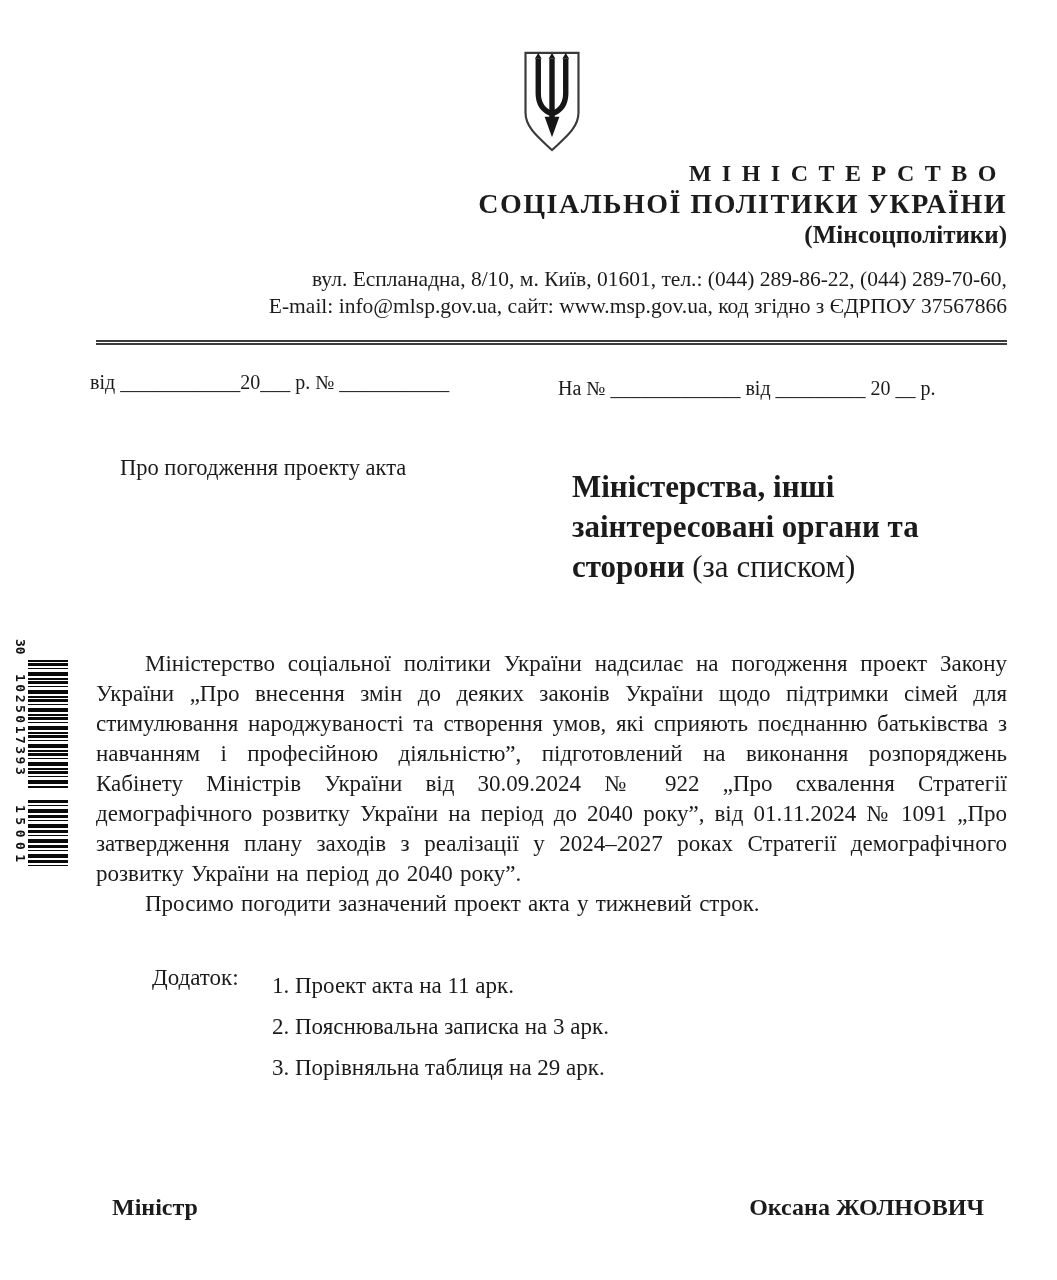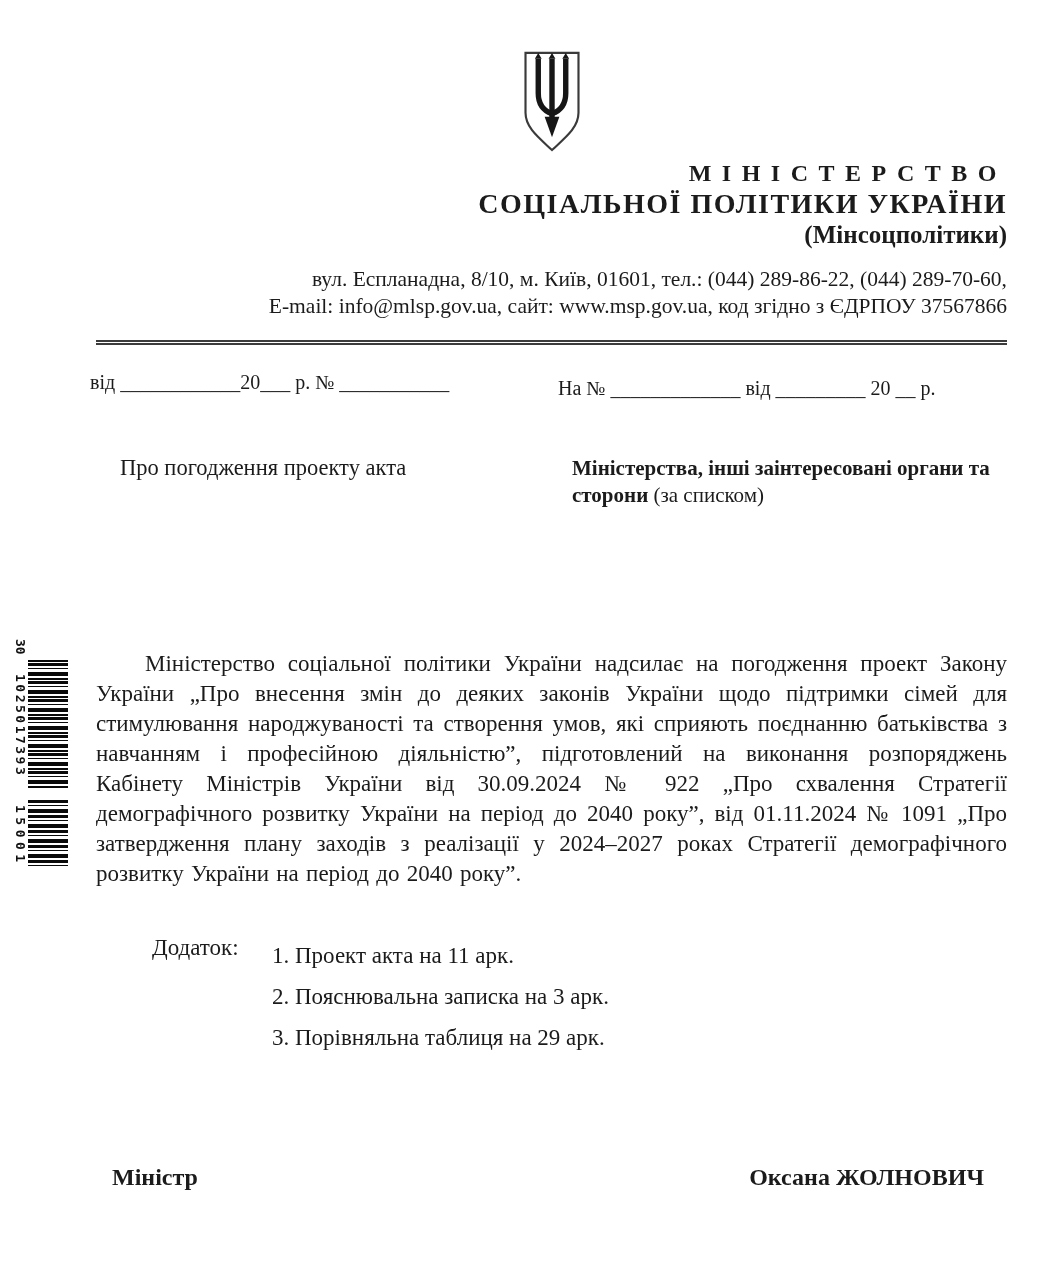--- a/index.html
+++ b/index.html
@@ -52,23 +52,23 @@
   .ref-left { position: absolute; left: 0; top: 0; }
   .ref-right { position: absolute; left: 468px; top: 6px; }
 
   
   .subject-row { position: relative; height: 160px; }
   .subject {
     position: absolute; left: 120px; top: 52px;
     font-size: 22.5px;
   }
   .addressee {
-    position: absolute; left: 572px; top: 52px;
+    position: absolute; left: 572px; top: 64px;
     width: 430px;
-    font-size: 21px; line-height: 27px;
+    font-size: 31px; line-height: 40px;
   }
   .addressee .bold { font-weight: bold; }
 
   
   .body-block { margin: 86px 50px 12px 96px; width: 911px; }
   .body-block p {
     margin: 0;
     font-size: 23px;
     line-height: 30px;
     text-align: justify;
@@ -179,20 +179,21 @@
 
   <div class="subject-row">
     <div class="subject">Про погодження проекту акта</div>
     <div class="addressee">
       <span class="bold">Міністерства, інші заінтересовані органи та сторони</span><span> (за списком)</span>
     </div>
   </div>
 
   <div class="body-block">
     <p>Міністерство соціальної політики України надсилає на погодження проект Закону України „Про внесення змін до деяких законів України щодо підтримки сімей для стимулювання народжуваності та створення умов, які сприяють поєднанню батьківства з навчанням і професійною діяльністю”, підготовлений на виконання розпоряджень Кабінету Міністрів України від 30.09.2024 № 922 „Про схвалення Стратегії демографічного розвитку України на період до 2040 року”, від 01.11.2024 № 1091 „Про затвердження плану заходів з реалізації у 2024–2027 роках Стратегії демографічного розвитку України на період до 2040 року”.</p>
+    <p>Просимо погодити зазначений проект акта у тижневий строк.</p>
   </div>
 
   <div class="attachments">
     <span class="label">Додаток:</span>
     <div class="items">
       <div>1. Проект акта на 11 арк.</div>
       <div>2. Пояснювальна записка на 3 арк.</div>
       <div>3. Порівняльна таблиця на 29 арк.</div>
     </div>
   </div>

